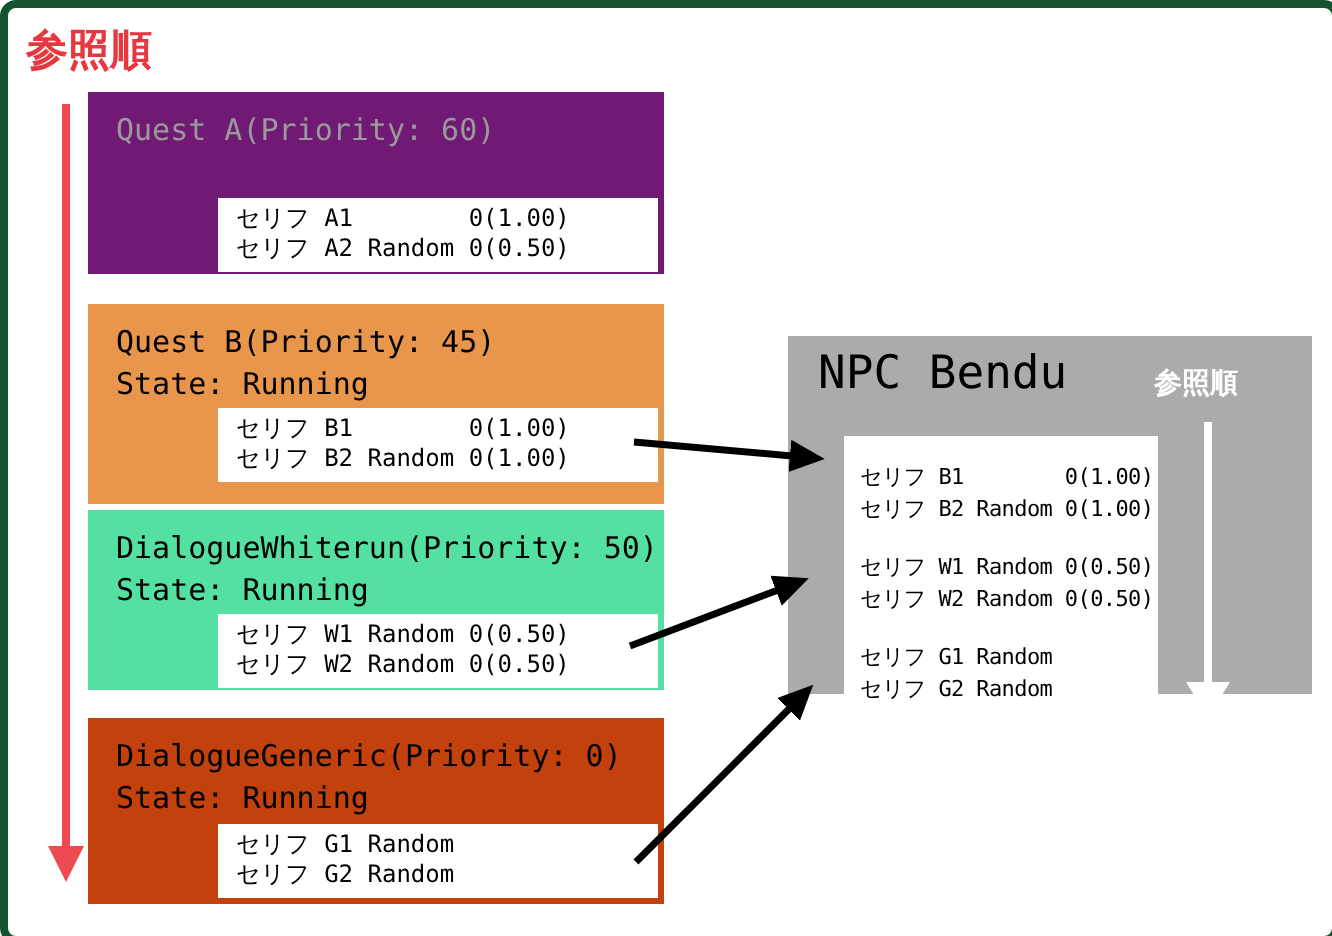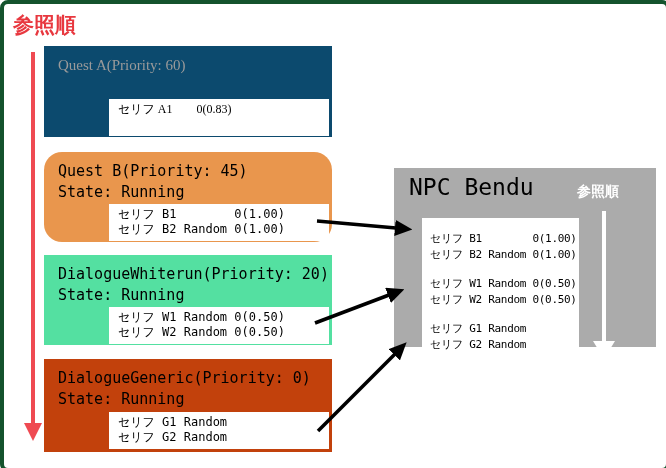--- a/index.html
+++ b/index.html
@@ -8,21 +8,21 @@
   .page-title{position:absolute;left:9px;top:7px;font-family:"DejaVu Sans",sans-serif;font-weight:bold;font-size:21px;color:#e8383f;}
   
   .red-line{position:absolute;left:27px;top:48px;width:4px;height:372px;background:#ef4a52;}
   .red-head{position:absolute;left:20px;top:419px;width:0;height:0;border-left:9px solid transparent;border-right:9px solid transparent;border-top:18px solid #ef4a52;}
   
   .qbox{position:absolute;left:40px;width:288px;}
   .qbox .hdr{padding:9px 0 0 14px;font-size:15px;line-height:21px;white-space:pre;}
   .dlg{position:absolute;left:65px;width:220px;height:37px;background:#fff;font-size:12px;line-height:15px;padding:3px 0 0 9px;box-sizing:border-box;color:#000;}
   .dlg div{white-space:pre;}
   #quest-a{top:42px;height:91px;}
-  #quest-b{top:148px;height:90px;border-radius:18px;}
+  #quest-b{top:148px;height:100px;}
   #quest-w{top:251px;height:90px;}
   #quest-g{top:355px;height:93px;}
   #quest-a .dlg{top:53px;}
   #quest-b .dlg{top:52px;}
   #quest-w .dlg{top:52px;}
   #quest-g .dlg{top:53px;}
   
   .npc{position:absolute;left:390px;top:164px;width:262px;height:179px;background:#ababab;}
   .npc-title{position:absolute;left:15px;top:6px;font-size:23px;color:#000;white-space:pre;}
   .npc-order{position:absolute;left:183px;top:15px;font-family:"DejaVu Sans",sans-serif;font-weight:bold;font-size:14px;color:#fff;}
@@ -36,37 +36,38 @@
 </style>
 </head>
 <body>
 
 <div class="frame">
 
   <div class="page-title">参照順</div>
   <div class="red-line"></div>
   <div class="red-head"></div>
 
-  <div class="qbox" id="quest-a" style="background: #0c4a6e; font-family: Liberation Serif, serif;">
+  <div class="qbox" id="quest-a" style="background: #701a75;">
     <div class="hdr" style="color:#9a9a9a"><div>Quest A(Priority: 60)</div></div>
     <div class="dlg">
-      <div>セリフ A1        0(0.83)</div>
+      <div>セリフ A1        0(1.00)</div>
+      <div>セリフ A2 Random 0(0.50)</div>
     </div>
   </div>
 
   <div class="qbox" id="quest-b" style="background: rgb(233, 150, 77);">
     <div class="hdr"><div>Quest B(Priority: 45)</div><div>State: Running</div></div>
     <div class="dlg">
       <div>セリフ B1        0(1.00)</div>
       <div>セリフ B2 Random 0(1.00)</div>
     </div>
   </div>
 
   <div class="qbox" id="quest-w" style="background: rgb(84, 224, 161);">
-    <div class="hdr"><div>DialogueWhiterun(Priority: 20)</div><div>State: Running</div></div>
+    <div class="hdr"><div>DialogueWhiterun(Priority: 50)</div><div>State: Running</div></div>
     <div class="dlg">
       <div>セリフ W1 Random 0(0.50)</div>
       <div>セリフ W2 Random 0(0.50)</div>
     </div>
   </div>
 
   <div class="qbox" id="quest-g" style="background: #c2410c;">
     <div class="hdr"><div>DialogueGeneric(Priority: 0)</div><div>State: Running</div></div>
     <div class="dlg">
       <div>セリフ G1 Random</div>

